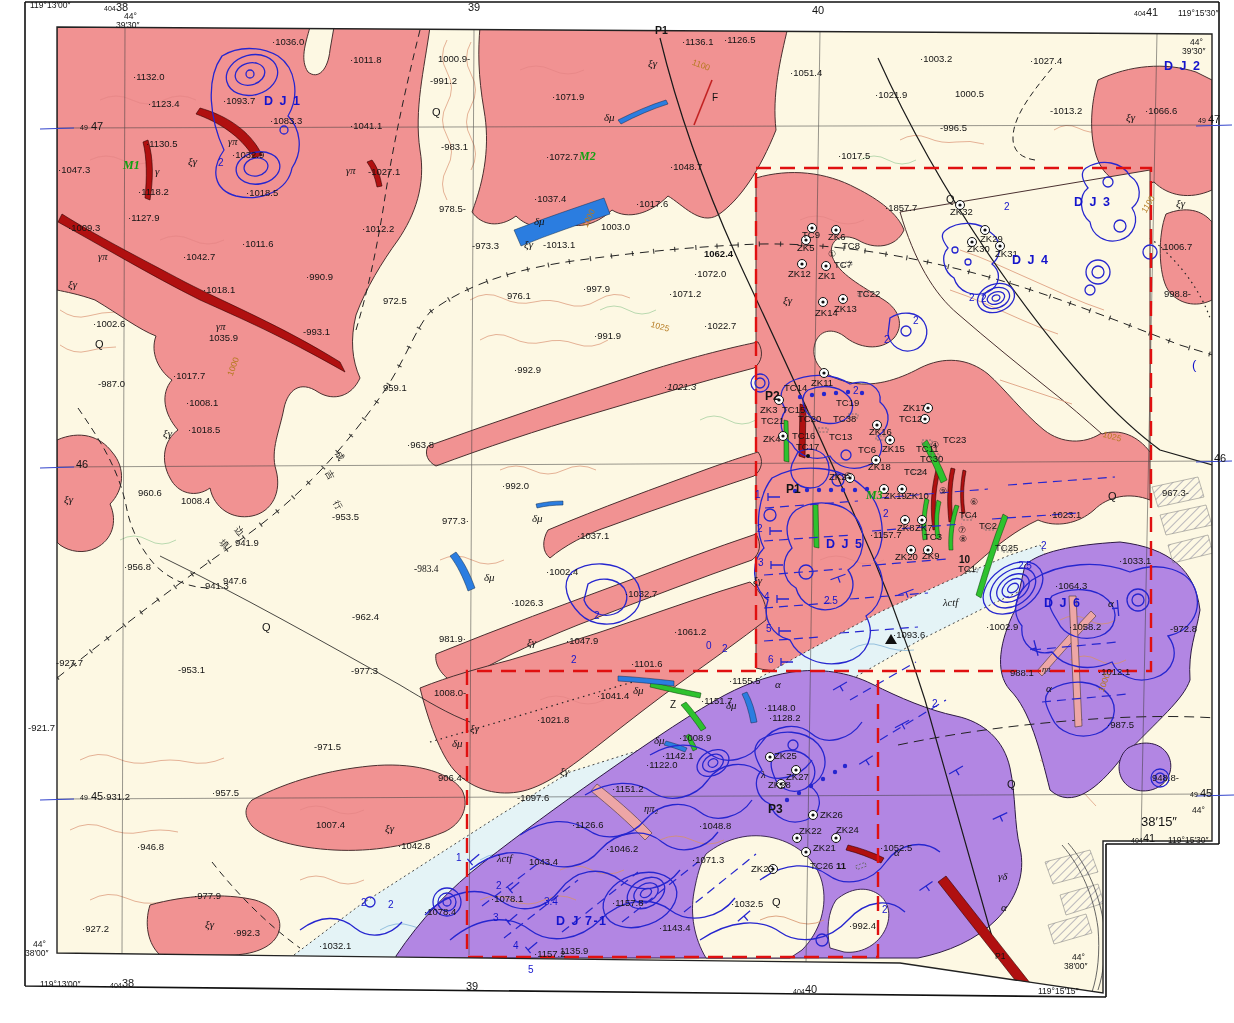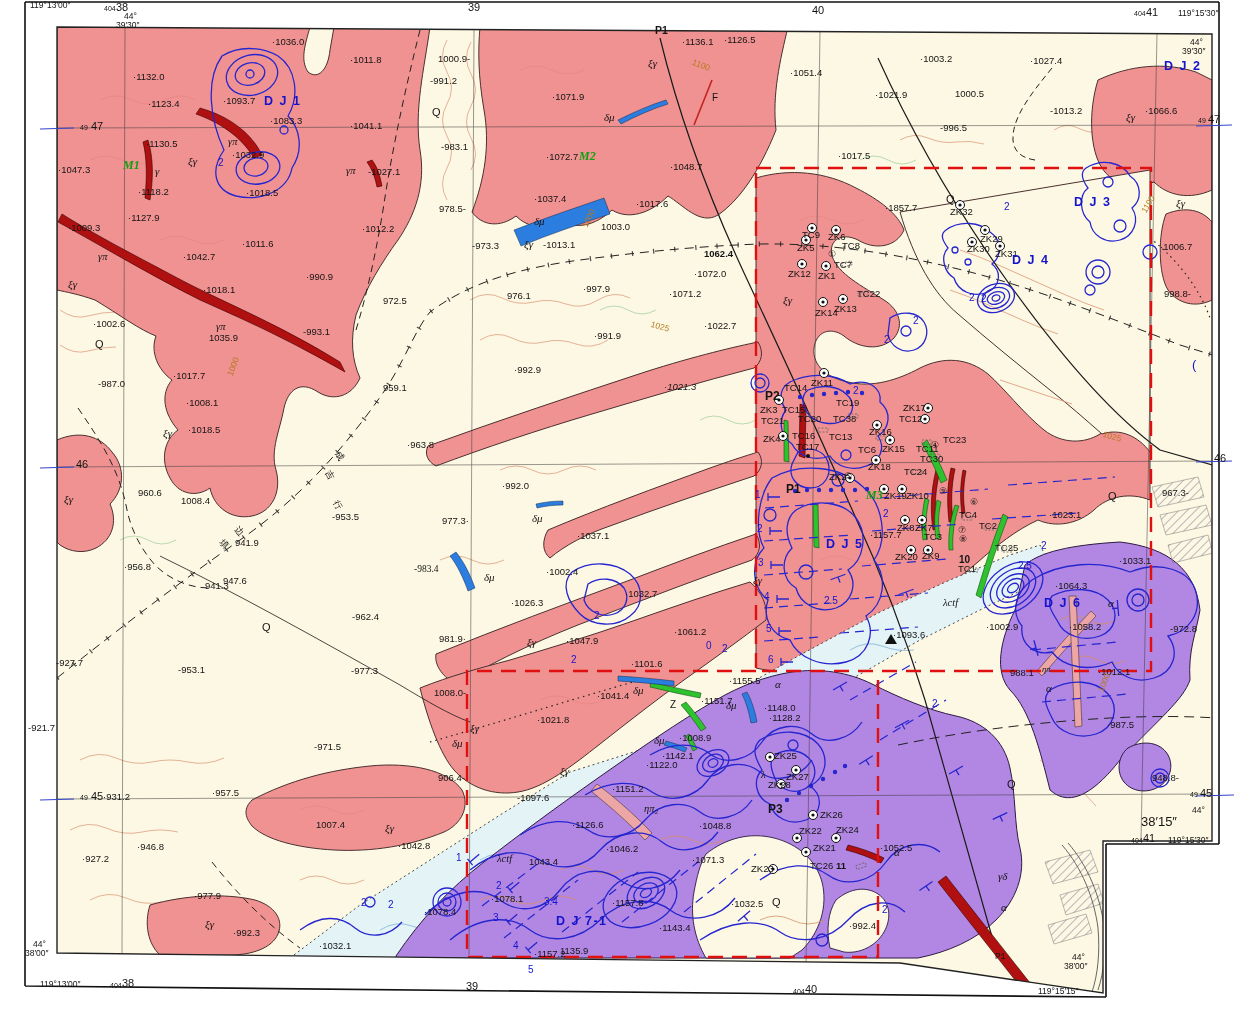--- a/index.html
+++ b/index.html
@@ -682,21 +682,21 @@
       <span class="lb" style="left: 314px; top: 742px;">-971.5</span>
       <span class="lb" style="left: 434px; top: 688px;">1008.0-</span>
       <span class="lb gk" style="left: 470px; top: 723px; font-size: 11px;">ξγ</span>
       <span class="lb gk" style="left: 452px; top: 738px; font-size: 11px;">δμ</span>
       <span class="lb" style="left: 537px; top: 715px;">·1021.8</span>
       <span class="lb" style="left: 517px; top: 793px;">-1097.6</span>
       <span class="lb" style="left: 438px; top: 773px;">906.4-</span>
       <span class="lb" style="left: 103px; top: 792px;">·931.2</span>
       <span class="lb" style="left: 212px; top: 788px;">·957.5</span>
       <span class="lb" style="left: 137px; top: 842px;">·946.8</span>
-      <span class="lb" style="left: 82px; top: 854px;">·927.2</span>
+      <span class="lb" style="left: 82px; top: 924px;">·927.2</span>
       <span class="lb" style="left: 194px; top: 891px;">·977.9</span>
       <span class="lb gk" style="left: 205px; top: 919px; font-size: 11px;">ξγ</span>
       <span class="lb" style="left: 233px; top: 928px;">·992.3</span>
       <span class="lb" style="left: 316px; top: 820px;">1007.4</span>
       <span class="lb gk" style="left: 385px; top: 823px; font-size: 11px;">ξγ</span>
       <span class="lb" style="left: 398px; top: 841px;">·1042.8</span>
       <span class="lb" style="left: 319px; top: 941px;">·1032.1</span>
       <span class="lb" style="left: 424px; top: 907px;">·1078.4</span>
       <span class="lb bl" style="left: 361px; top: 898px; font-size: 10px;">2</span>
       <span class="lb bl" style="left: 388px; top: 900px; font-size: 10px;">2</span>

